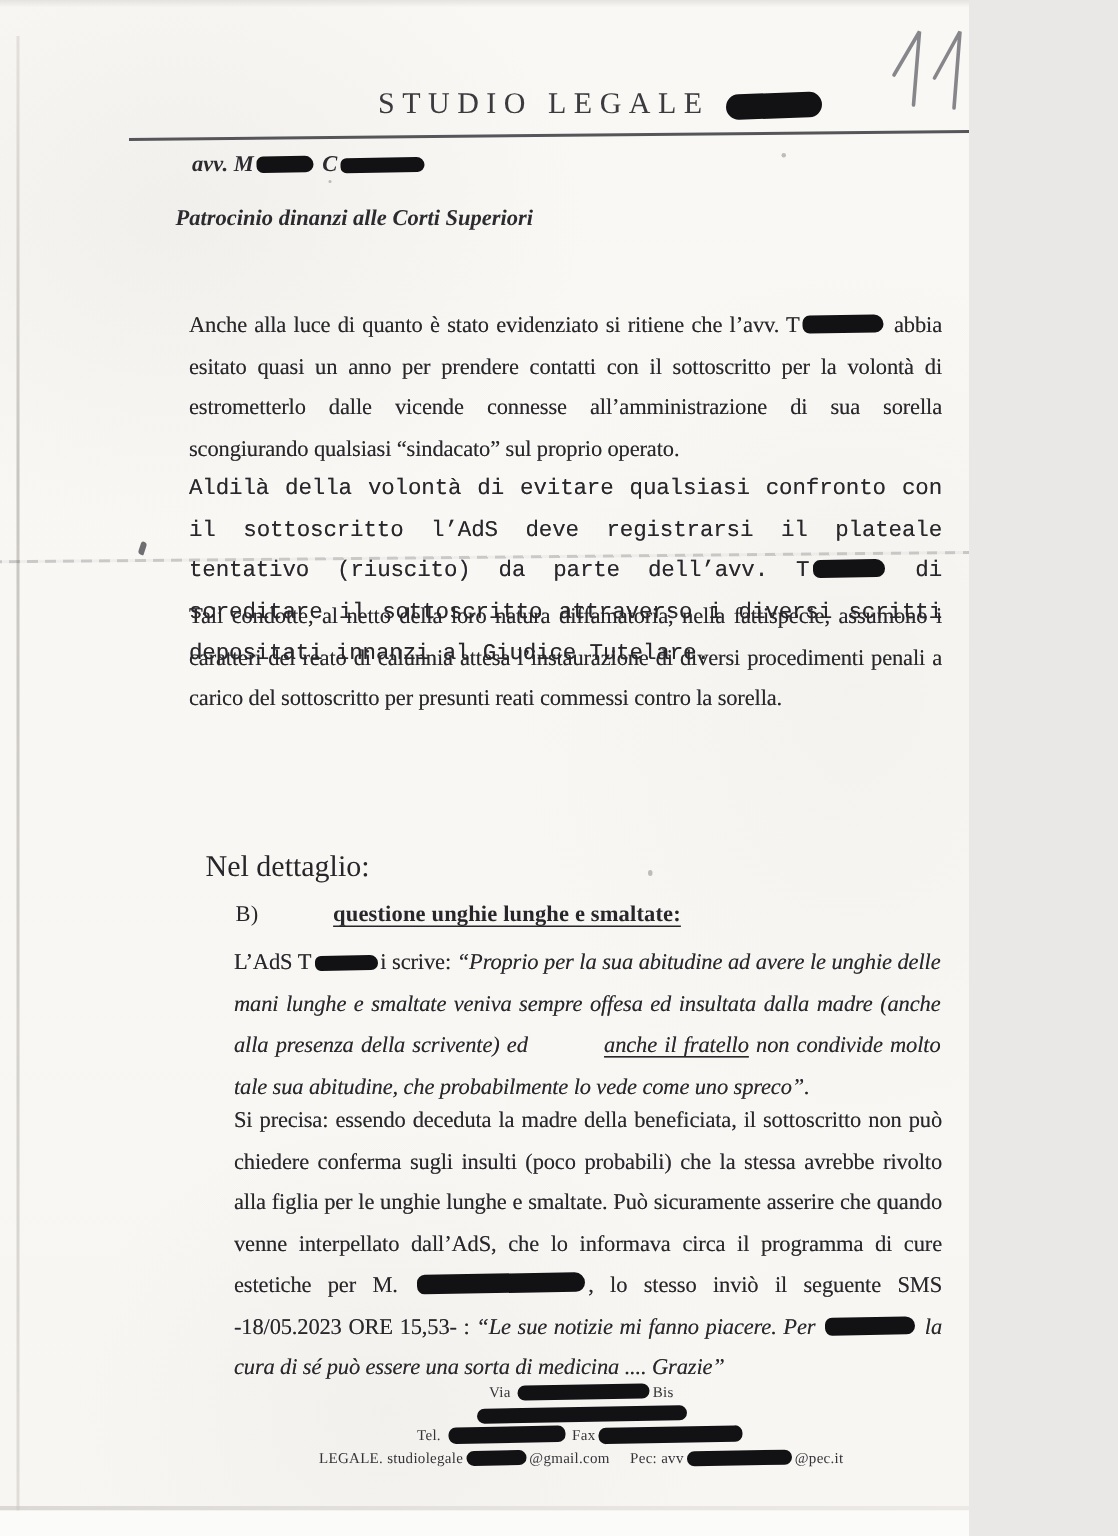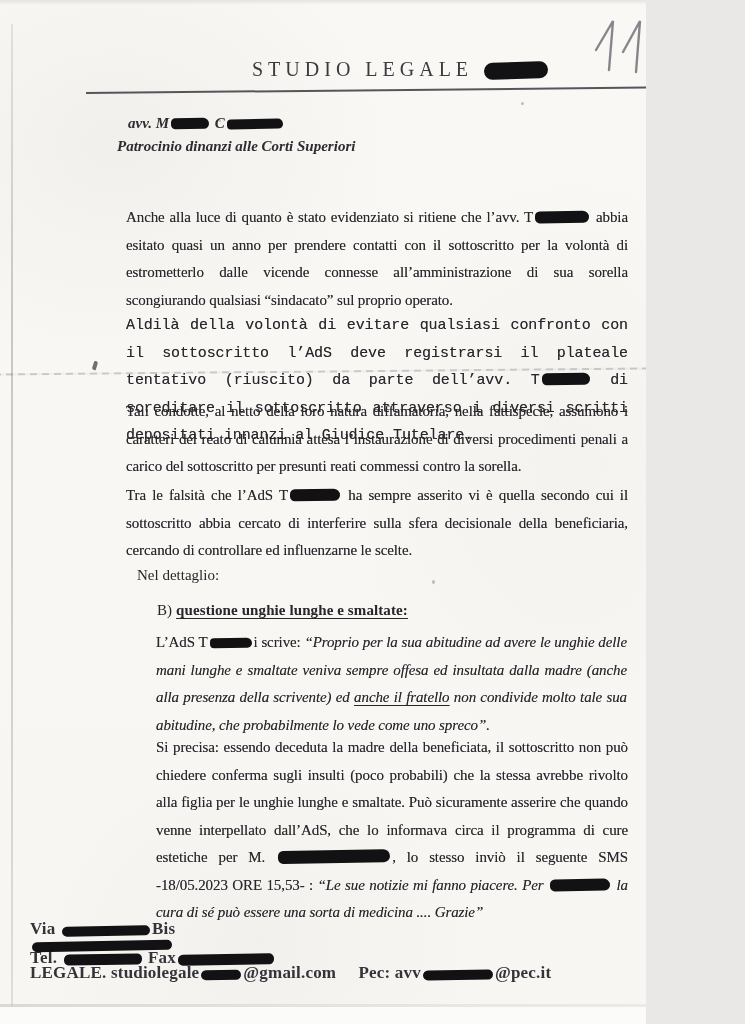--- a/index.html
+++ b/index.html
@@ -31,38 +31,38 @@
   .hand11{position:absolute;left:588px;top:14px;}
 
   .masthead{position:absolute;left:252px;top:58px;display:flex;align-items:center;gap:9px;}
   .masthead .firm{font-size:20px;letter-spacing:5px;color:#3b3a3e;white-space:nowrap;}
   .rule{position:absolute;left:86px;top:92px;width:592px;height:2px;background:#56555a;
     transform:rotate(-0.55deg);transform-origin:left center;}
 
   .redact{display:inline-block;vertical-align:baseline;background:#121114;
     border-radius:6px 8px 7px 6px;transform:rotate(-1deg);margin:0 2px -1px 2px;}
 
-  .avv{position:absolute;left:128px;top:115px;font-size:15px;font-style:italic;font-weight:700;color:#2c2b2f;}
+  .avv{position:absolute;left:128px;top:102px;font-size:15px;font-style:italic;font-weight:700;color:#2c2b2f;}
   .subtitle{position:absolute;left:117px;top:138px;font-size:15px;font-style:italic;font-weight:700;color:#2c2b2f;}
 
   .para{position:absolute;left:126px;width:502px;font-size:15px;line-height:27.5px;
     text-align:justify;letter-spacing:-0.1px;color:#28272b;
     text-shadow:0 0 .4px rgba(45,44,50,.55);}
   .p1{top:204px;} .p2{top:312px;font-family:Liberation Mono, monospace;} .p3{top:398px;} .p4{top:482px;}
-  .detail{position:absolute;left:137px;top:567px;font-size:15px;}
+  .detail{position:absolute;left:137px;top:567px;font-size:20px;}
   .bhead{position:absolute;left:157px;top:602px;font-size:15px;letter-spacing:.1px;}
   .bhead .un{font-weight:700;}
   .quote{top:629px;left:156px;width:471px;}
   .siprec{top:734px;left:156px;width:472px;}
 
   .it{font-style:italic;}
-  .un{text-decoration:underline;text-underline-offset:3px;}
+  .un{text-decoration:underline;text-underline-offset:3px;margin-left:46px;}
 
-  .footer{position:absolute;left:30px;top:922px;width:715px;
-    font-size:17px;font-weight:700;line-height:14.5px;color:#343338;letter-spacing:.2px;}
+  .footer{position:absolute;left:30px;top:922px;width:715px;text-align:center;
+    font-size:10px;font-weight:400;line-height:14.5px;color:#343338;letter-spacing:.2px;}
   .footer .redact{border-radius:5px;margin-bottom:-2px;}
   .fline{white-space:nowrap;}
 </style>
 </head>
 <body>
 
 <div class="page">
 
   <div class="artifact top-edge"></div>
   <div class="artifact left-line"></div>
@@ -87,21 +87,20 @@
     <span class="redact" style="width:64px;height:17px;transform:rotate(-2deg);border-radius:9px;"></span>
   </div>
   <div class="rule"></div>
 
   <div class="avv"><span>avv. M</span><span class="redact" style="width: 38px; height: 11px;"></span><span> C</span><span class="redact" style="width: 56px; height: 10px;"></span></div>
   <div class="subtitle">Patrocinio dinanzi alle Corti Superiori</div>
 
   <div class="para p1"><span>Anche alla luce di quanto è stato evidenziato si ritiene che l’avv. T</span><span class="redact" style="width: 54px; height: 12px;"></span><span> abbia esitato quasi un anno per prendere contatti con il sottoscritto per la volontà di estrometterlo dalle vicende connesse all’amministrazione di sua sorella scongiurando qualsiasi “sindacato” sul proprio operato.</span></div>
   <div class="para p2"><span>Aldilà della volontà di evitare qualsiasi confronto con il sottoscritto l’AdS deve registrarsi il plateale tentativo (riuscito) da parte dell’avv. T</span><span class="redact" style="width: 48px; height: 12px;"></span><span> di screditare il sottoscritto attraverso i diversi scritti depositati innanzi al Giudice Tutelare.</span></div>
   <div class="para p3"><span>Tali condotte, al netto della loro natura diffamatoria, nella fattispecie, assumono i caratteri del reato di calunnia attesa l’instaurazione di diversi procedimenti penali a carico del sottoscritto per presunti reati commessi contro la sorella.</span></div>
-  <div class="para p4"><span>Tra le falsità che l’AdS T</span><span class="redact" style="width: 50px; height: 12px;"></span><span> ha sempre asserito vi è quella secondo cui il sottoscritto abbia cercato di interferire sulla sfera decisionale della beneficiaria, cercando di controllare ed influenzarne le scelte.</span></div>
 
   <div class="detail">Nel dettaglio:</div>
   <div class="bhead"><span>B)  </span><span class="un">questione unghie lunghe e smaltate:</span></div>
   <div class="para quote"><span>L’AdS T</span><span class="redact" style="width: 42px; height: 10px;"></span><span>i scrive: </span><span class="it">“Proprio per la sua abitudine ad avere le unghie delle mani lunghe e smaltate veniva sempre offesa ed insultata dalla madre (anche alla presenza della scrivente) ed </span><span class="it un">anche il fratello</span><span class="it"> non condivide molto tale sua abitudine, che probabilmente lo vede come uno spreco”.</span></div>
   <div class="para siprec"><span>Si precisa: essendo deceduta la madre della beneficiata, il sottoscritto non può chiedere conferma sugli insulti (poco probabili) che la stessa avrebbe rivolto alla figlia per le unghie lunghe e smaltate. Può sicuramente asserire che quando venne interpellato dall’AdS, che lo informava circa il programma di cure estetiche per M. </span><span class="redact" style="width: 112px; height: 13px;"></span><span>, lo stesso inviò il seguente SMS -18/05.2023 ORE 15,53- : </span><span class="it">“Le sue notizie mi fanno piacere. Per </span><span class="redact" style="width: 60px; height: 12px;"></span><span class="it"> la cura di sé può essere una sorta di medicina .... Grazie”</span></div>
 
   <div class="footer">
     <div class="fline"><span>Via </span><span class="redact" style="width: 88px; height: 10px;"></span><span>Bis</span></div>
     <div class="fline"><span class="redact" style="width: 140px; height: 10px;"></span></div>
     <div class="fline"><span>Tel. </span><span class="redact" style="width: 78px; height: 11px;"></span><span> Fax</span><span class="redact" style="width: 96px; height: 11px;"></span></div>

